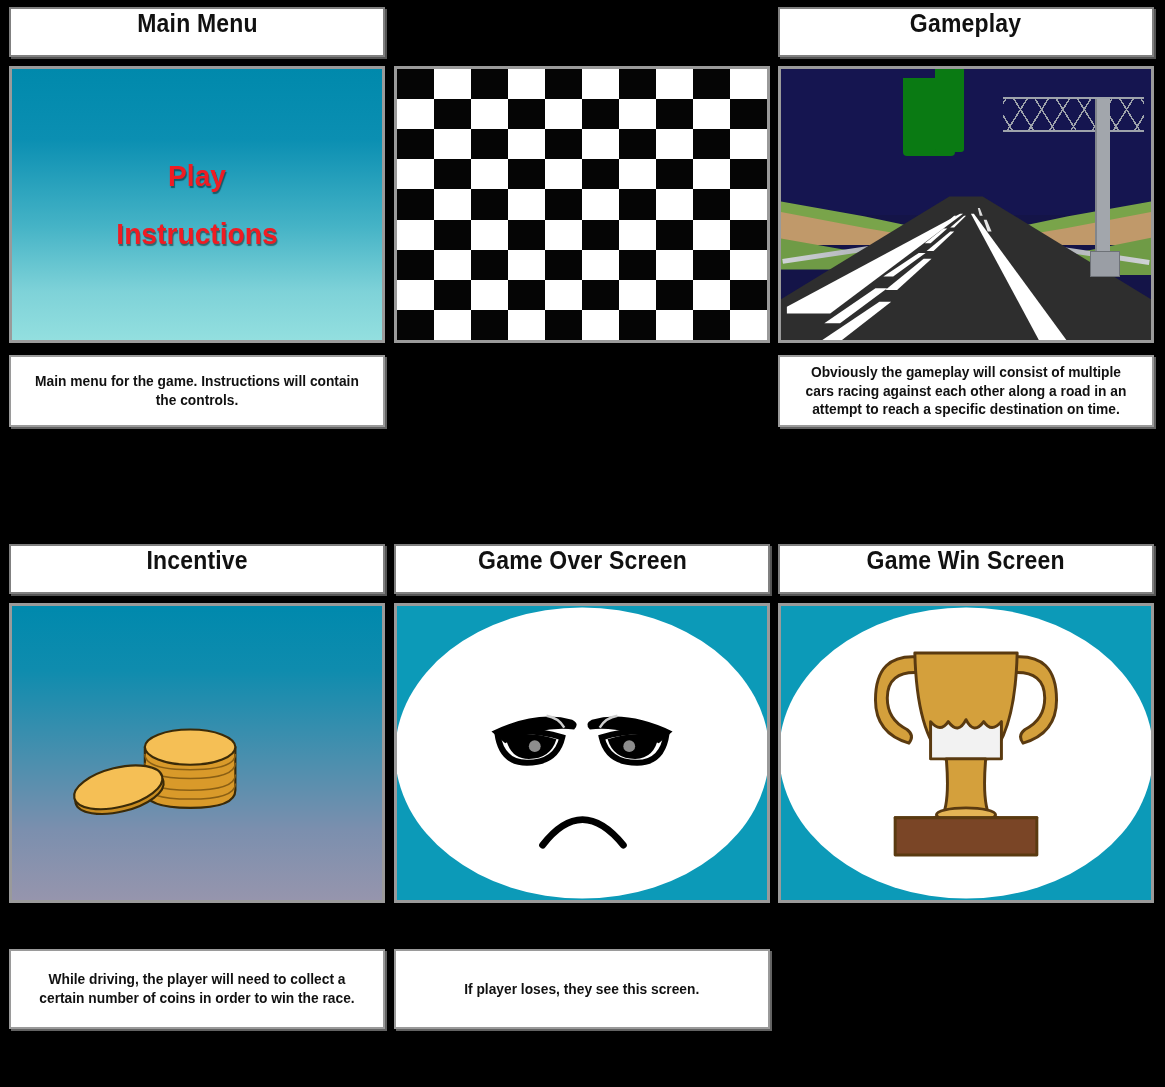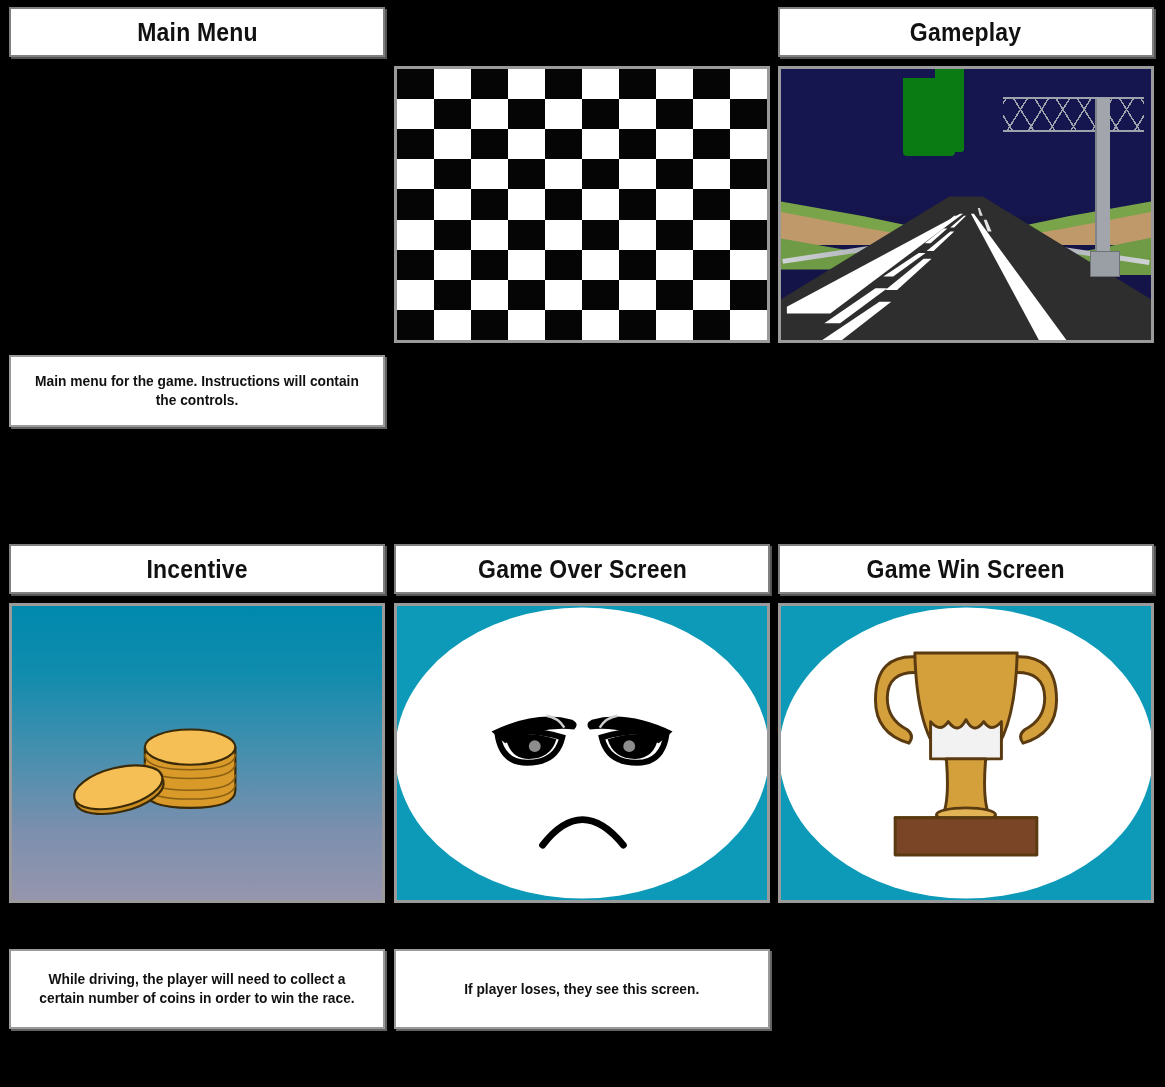--- a/index.html
+++ b/index.html
@@ -34,21 +34,21 @@
   .cell.c2{ left:775px; }
 
   
   .title-card{
     position:absolute; top:7px; left:3px;
     width:376px; height:50px;
     background:#ffffff;
     border:2px solid #808080;
     box-shadow:2px 2px 0 rgba(90,90,90,.95);
     box-sizing:border-box;
-    display:flex;align-items:center;justify-content:center;
+    display:flex;justify-content:center;
   }
   .title-text{
     font-size:25px;
     font-weight:bold;
     color:#111111;
     letter-spacing:.2px;
     transform:scaleX(.92);
     white-space:nowrap;
   }
 
@@ -218,20 +218,27 @@
 
 <div class="board">
 
   <div class="row" id="row-1">
 
     <div class="cell c0">
       <div class="title-card">
         <span class="title-text">Main Menu</span>
       </div>
 
+      <div class="art-panel">
+        <div class="menu-bg"></div>
+        <div class="menu-opts">
+          <div class="menu-opt" id="menu-play">Play</div>
+          <div class="menu-opt" id="menu-instructions">Instructions</div>
+        </div>
+      </div>
 
       <div class="cap-card">
         <span class="cap-text">Main menu for the game. Instructions will contain the controls.</span>
       </div>
     </div>
 
     <div class="cell c1">
 
       <div class="art-panel">
         <div class="checker" id="checkerboard" style="grid-template-columns: repeat(10, 1fr); grid-template-rows: repeat(9, 1fr);">
@@ -376,20 +383,23 @@
           <div class="hw-gantry">
             <div class="bar t"></div>
             <div class="bar b"></div>
             <div class="zig"></div>
           </div>
           <div class="hw-pole"></div>
           <div class="hw-polebase"></div>
         </div>
       </div>
 
+      <div class="cap-card">
+        <span class="cap-text">Obviously the gameplay will consist of multiple cars racing against each other along a road in an attempt to reach a specific destination on time.</span>
+      </div>
     </div>
   </div>
 
   <div class="row" id="row-2">
 
     <div class="cell c0">
       <div class="title-card">
         <span class="title-text">Incentive</span>
       </div>
 

